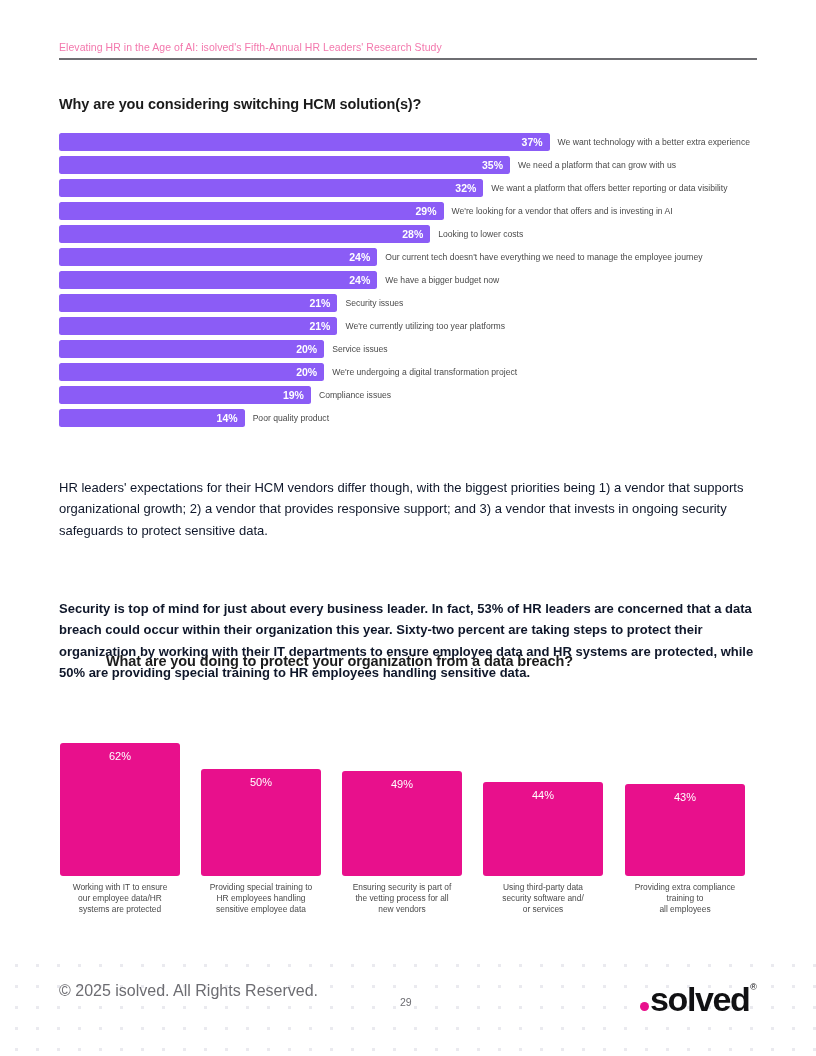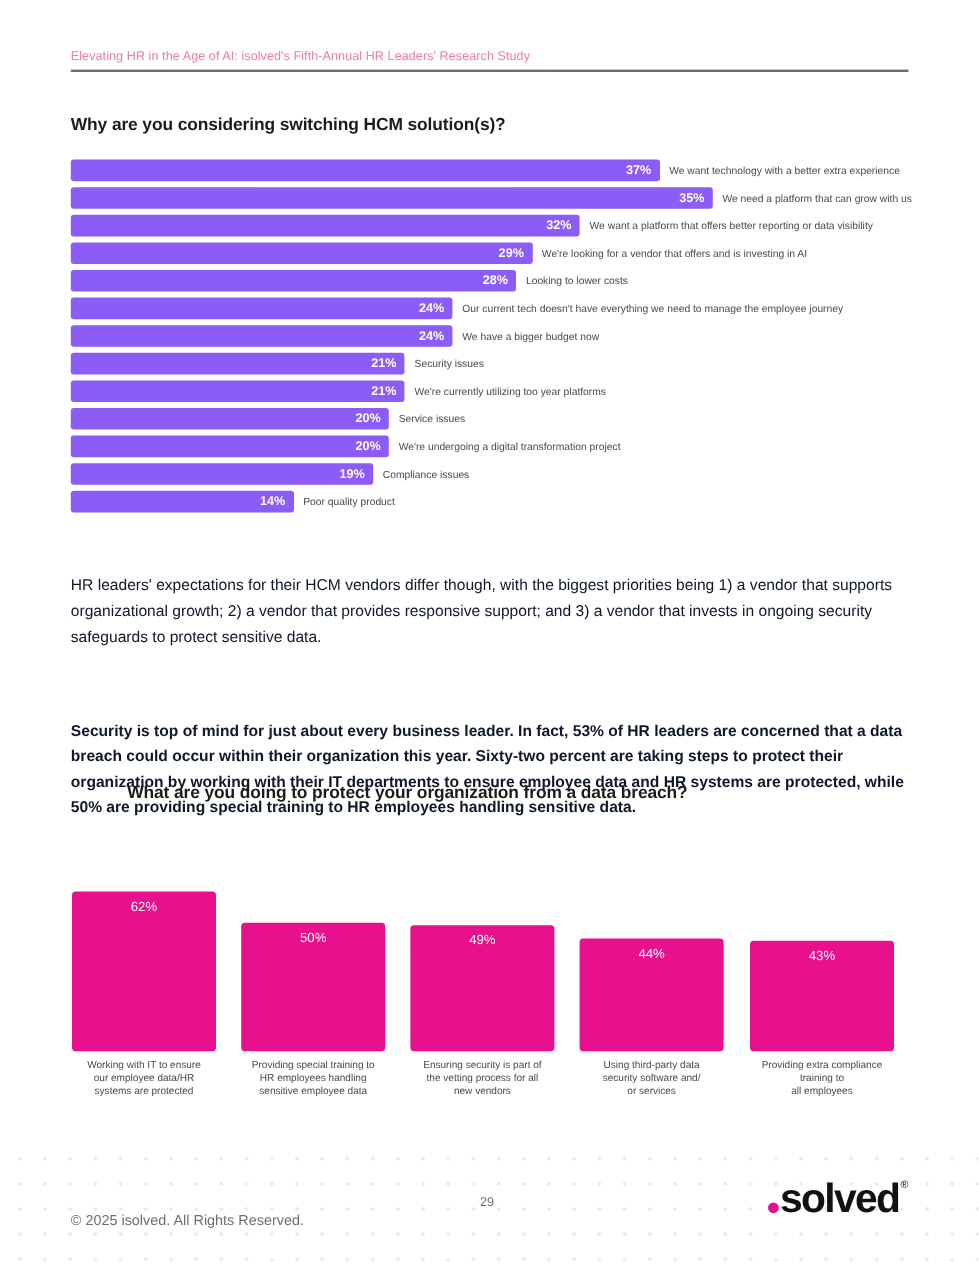--- a/index.html
+++ b/index.html
@@ -155,22 +155,22 @@
     top: 0;
     bottom: 0;
     background-image: radial-gradient(#e9e9ee 1.6px, transparent 1.7px);
     background-size: 21px 21px;
     background-position: 6px 4px;
     opacity: 0.95;
   }
   .footer-copyright {
     position: absolute;
     left: 59px;
-    bottom: 32px;
-    font-size: 12px;
+    bottom: 56px;
+    font-size: 16px;
     color: #6d6d72;
   }
   .footer-page {
     position: absolute;
     left: 400px;
     bottom: 48px;
     font-size: 10.5px;
     color: #6d6d72;
   }
   .footer-logo {
@@ -216,21 +216,21 @@
   <div class="section-heading" id="heading-1">Why are you considering switching HCM solution(s)?</div>
 
   <div class="hbar-chart" id="hbar-chart">
       <div class="hbar-row">
         <div class="hbar-bar" style="width: 490.62px;">
           <span class="hbar-value">37%</span>
         </div>
         <span class="hbar-label">We want technology with a better extra experience</span>
       </div>
       <div class="hbar-row">
-        <div class="hbar-bar" style="width: 535px;">
+        <div class="hbar-bar" style="width: 451px;">
           <span class="hbar-value">35%</span>
         </div>
         <span class="hbar-label">We need a platform that can grow with us</span>
       </div>
       <div class="hbar-row">
         <div class="hbar-bar" style="width: 424.32px;">
           <span class="hbar-value">32%</span>
         </div>
         <span class="hbar-label">We want a platform that offers better reporting or data visibility</span>
       </div>

